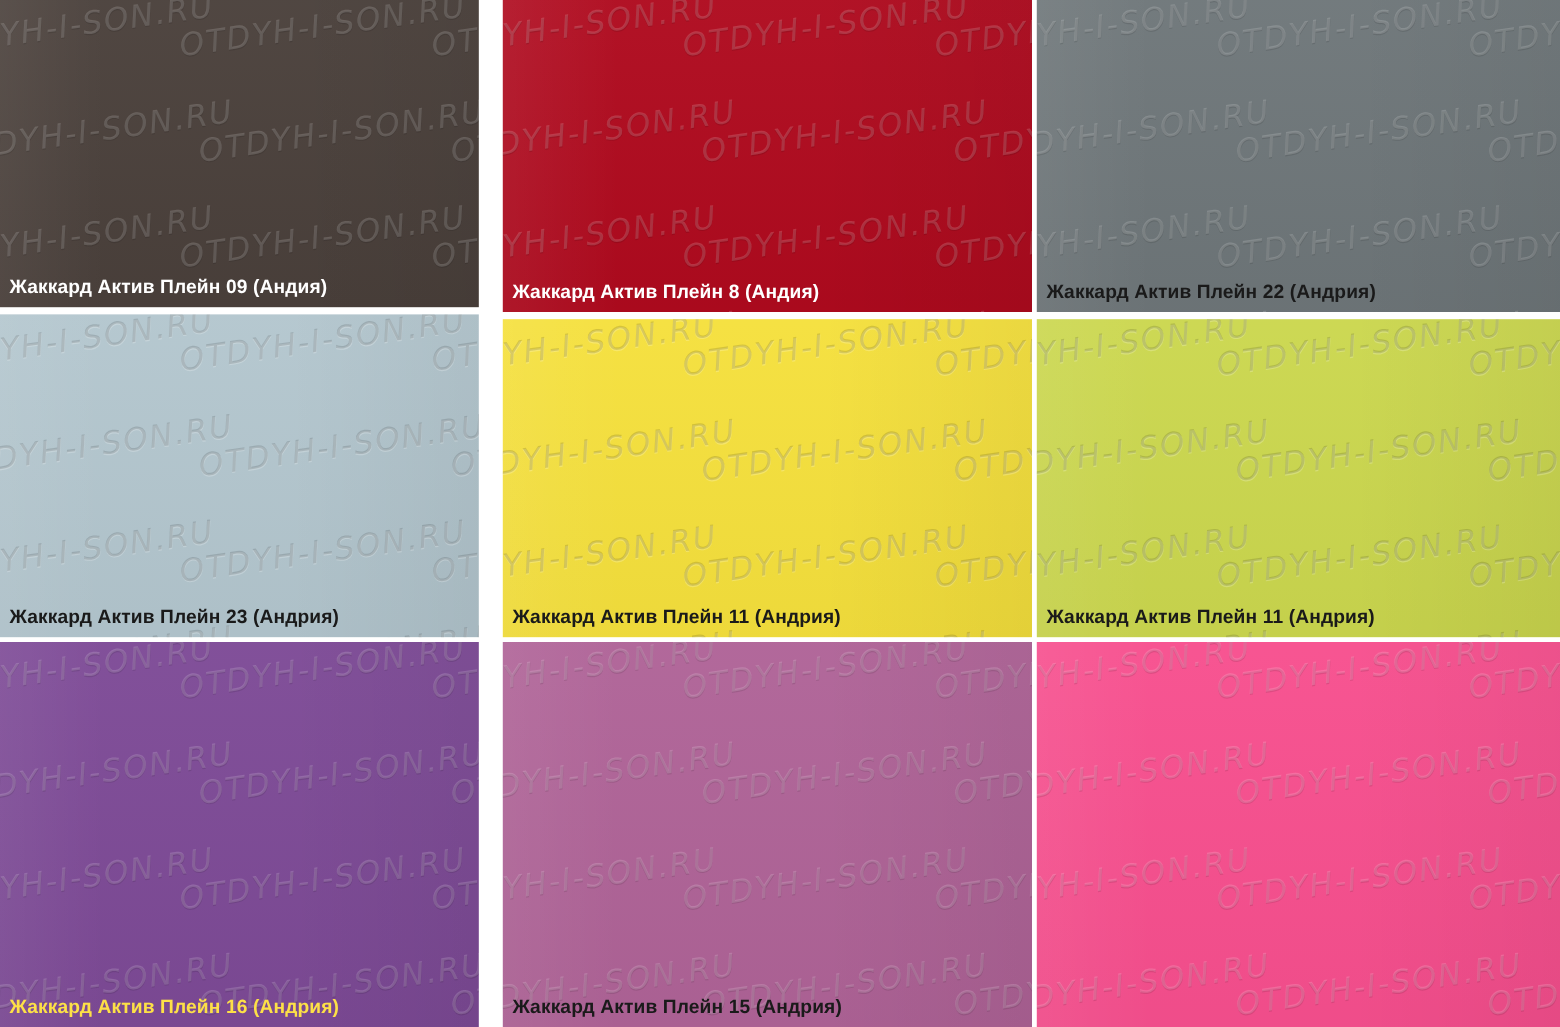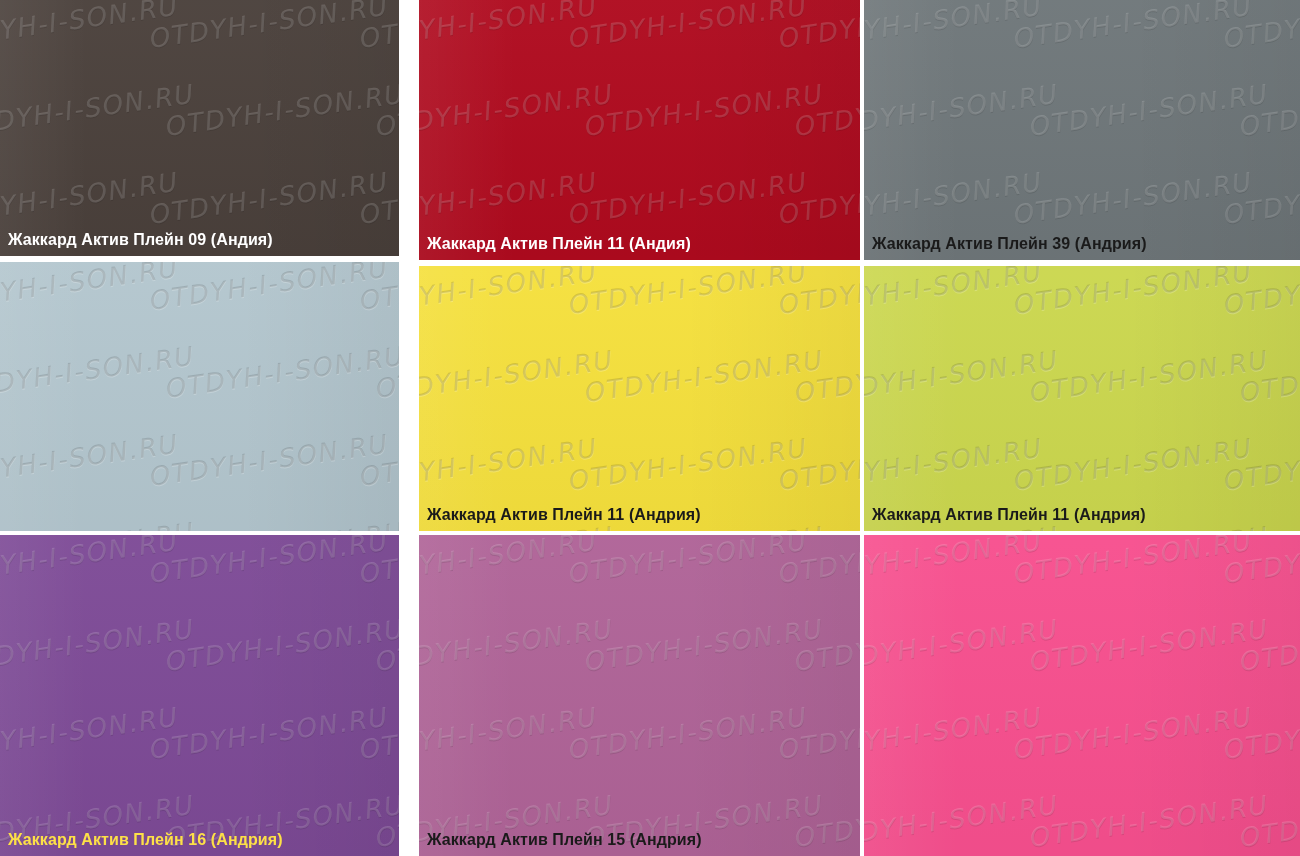--- a/index.html
+++ b/index.html
@@ -107,56 +107,57 @@
         <span class="wm" style="left: -44px; top: 112px;">OTDYH-I-SON.RU</span>
         <span class="wm" style="left: 166px; top: 112px;">OTDYH-I-SON.RU</span>
         <span class="wm" style="left: 376px; top: 112px;">OTDYH-I-SON.RU</span>
         <span class="wm" style="left: -60px; top: 200px;">OTDYH-I-SON.RU</span>
         <span class="wm" style="left: 150px; top: 200px;">OTDYH-I-SON.RU</span>
         <span class="wm" style="left: 360px; top: 200px;">OTDYH-I-SON.RU</span>
         <span class="wm" style="left: -44px; top: 288px;">OTDYH-I-SON.RU</span>
         <span class="wm" style="left: 166px; top: 288px;">OTDYH-I-SON.RU</span>
         <span class="wm" style="left: 376px; top: 288px;">OTDYH-I-SON.RU</span>
       </div>
-      <div class="caption on-dark" style="color: rgb(255, 255, 255);">Жаккард Актив Плейн 11 (Андия)</div>
+      <div class="caption on-dark" style="color: rgb(255, 255, 255);">Жаккард Актив Плейн 8 (Андия)</div>
     </div>
     <div class="swatch" style="left: 864px; top: 0px; width: 436px; height: 260px; background: rgb(110, 118, 121);">
       <div class="shade"></div>
       <div class="wm-layer">
         <span class="wm" style="left: -60px; top: 24px;">OTDYH-I-SON.RU</span>
         <span class="wm" style="left: 150px; top: 24px;">OTDYH-I-SON.RU</span>
         <span class="wm" style="left: 360px; top: 24px;">OTDYH-I-SON.RU</span>
         <span class="wm" style="left: -44px; top: 112px;">OTDYH-I-SON.RU</span>
         <span class="wm" style="left: 166px; top: 112px;">OTDYH-I-SON.RU</span>
         <span class="wm" style="left: 376px; top: 112px;">OTDYH-I-SON.RU</span>
         <span class="wm" style="left: -60px; top: 200px;">OTDYH-I-SON.RU</span>
         <span class="wm" style="left: 150px; top: 200px;">OTDYH-I-SON.RU</span>
         <span class="wm" style="left: 360px; top: 200px;">OTDYH-I-SON.RU</span>
         <span class="wm" style="left: -44px; top: 288px;">OTDYH-I-SON.RU</span>
         <span class="wm" style="left: 166px; top: 288px;">OTDYH-I-SON.RU</span>
         <span class="wm" style="left: 376px; top: 288px;">OTDYH-I-SON.RU</span>
       </div>
-      <div class="caption on-light" style="color: rgb(26, 26, 26);">Жаккард Актив Плейн 39 (Андрия)</div>
+      <div class="caption on-light" style="color: rgb(26, 26, 26);">Жаккард Актив Плейн 22 (Андрия)</div>
     </div>
     <div class="swatch light" style="left: 0px; top: 262px; width: 399px; height: 269px; background: rgb(179, 198, 206);">
       <div class="shade"></div>
       <div class="wm-layer">
         <span class="wm" style="left: -60px; top: 24px;">OTDYH-I-SON.RU</span>
         <span class="wm" style="left: 150px; top: 24px;">OTDYH-I-SON.RU</span>
         <span class="wm" style="left: 360px; top: 24px;">OTDYH-I-SON.RU</span>
         <span class="wm" style="left: -44px; top: 112px;">OTDYH-I-SON.RU</span>
         <span class="wm" style="left: 166px; top: 112px;">OTDYH-I-SON.RU</span>
         <span class="wm" style="left: 376px; top: 112px;">OTDYH-I-SON.RU</span>
         <span class="wm" style="left: -60px; top: 200px;">OTDYH-I-SON.RU</span>
         <span class="wm" style="left: 150px; top: 200px;">OTDYH-I-SON.RU</span>
         <span class="wm" style="left: 360px; top: 200px;">OTDYH-I-SON.RU</span>
         <span class="wm" style="left: -44px; top: 288px;">OTDYH-I-SON.RU</span>
         <span class="wm" style="left: 166px; top: 288px;">OTDYH-I-SON.RU</span>
         <span class="wm" style="left: 376px; top: 288px;">OTDYH-I-SON.RU</span>
       </div>
+      <div class="caption on-light" style="color: rgb(26, 26, 26);">Жаккард Актив Плейн 23 (Андрия)</div>
     </div>
     <div class="swatch light" style="left: 419px; top: 266px; width: 441px; height: 265px; background: rgb(245, 224, 60);">
       <div class="shade"></div>
       <div class="wm-layer">
         <span class="wm" style="left: -60px; top: 24px;">OTDYH-I-SON.RU</span>
         <span class="wm" style="left: 150px; top: 24px;">OTDYH-I-SON.RU</span>
         <span class="wm" style="left: 360px; top: 24px;">OTDYH-I-SON.RU</span>
         <span class="wm" style="left: -44px; top: 112px;">OTDYH-I-SON.RU</span>
         <span class="wm" style="left: 166px; top: 112px;">OTDYH-I-SON.RU</span>
         <span class="wm" style="left: 376px; top: 112px;">OTDYH-I-SON.RU</span>

